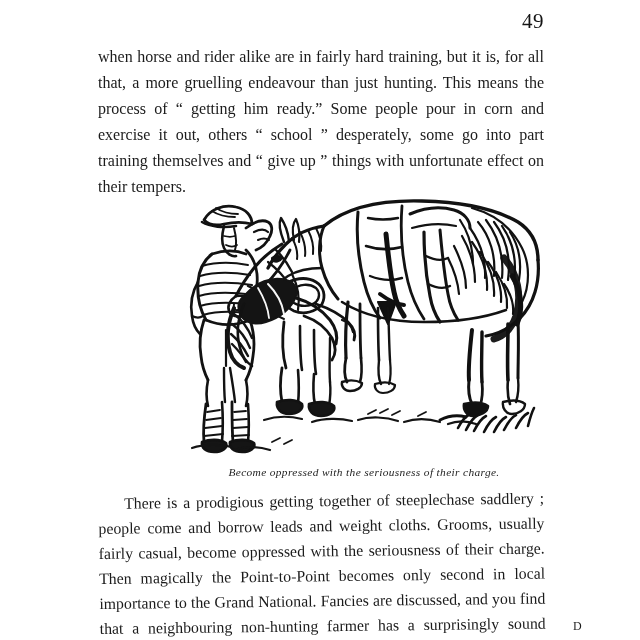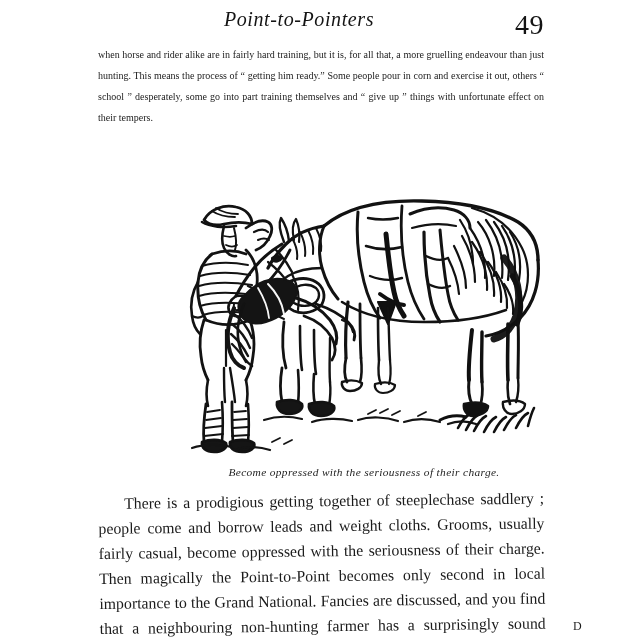--- a/index.html
+++ b/index.html
@@ -40,37 +40,37 @@
     letter-spacing: 0.6px;
     color: #141414;
     white-space: nowrap;
     
     transform: translateX(-22px);
   }
   .runhead-pageno {
     position: absolute;
     right: 0;
     top: 1px;
-    font-size: 28px;
+    font-size: 21px;
     color: #141414;
     letter-spacing: 0.5px;
   }
 
   
   .col {
     position: absolute;
     left: 98px;
     width: 446px;
   }
   .para {
     margin: 0;
     text-align: justify;
     text-justify: inter-word;
-    font-size: 10px;
-    line-height: 21px;
+    font-size: 16px;
+    line-height: 26px;
     color: #1b1b1b;
   }
 
   #para-top-wrap { top: 44px; }
   #para-bottom-wrap { top: 491px; }
 
   .para.indent::first-line { }
   .para.indent {
     text-indent: 26px;
   }
@@ -123,21 +123,20 @@
     color: #1b1b1b;
     letter-spacing: 0.4px;
   }
 </style>
 </head>
 <body>
 
 <div class="page">
 
   <div class="runhead">
-    <div class="runhead-title">Point-to-Pointers</div>
     <div class="runhead-pageno">49</div>
   </div>
 
   <div class="col" id="para-top-wrap">
     <p class="para">when horse and rider alike are in fairly hard training, but it is, for all that, a more gruelling endeavour than just hunting. This means the process of “ getting him ready.” Some people pour in corn and exercise it out, others “ school ” desperately, some go into part training themselves and “ give up ” things with unfortunate effect on their tempers.</p>
   </div>
 
   <figure class="figure">
     <svg class="figure-art" viewBox="0 0 384 266" xmlns="http://www.w3.org/2000/svg" aria-hidden="true">
       <g fill="none" stroke="#121212" stroke-linecap="round" stroke-linejoin="round">

